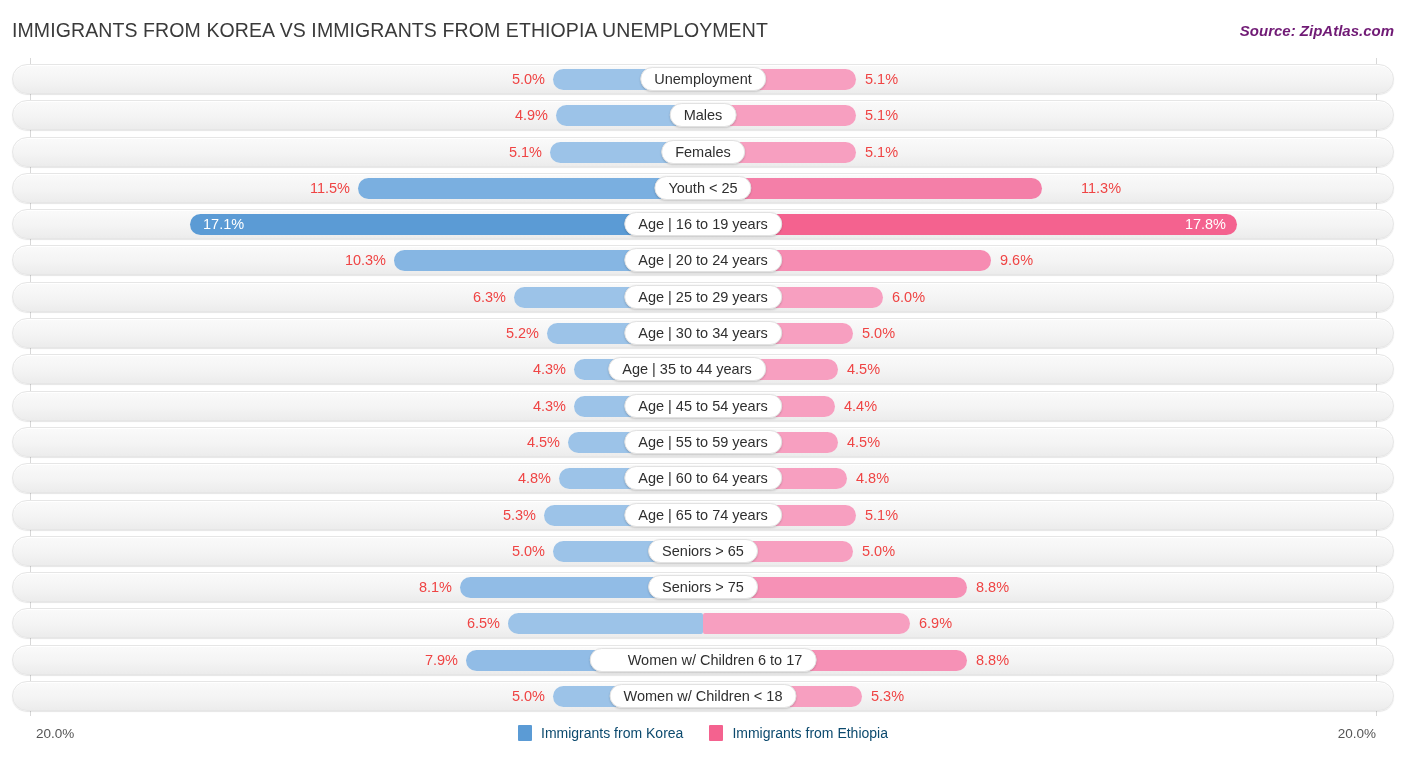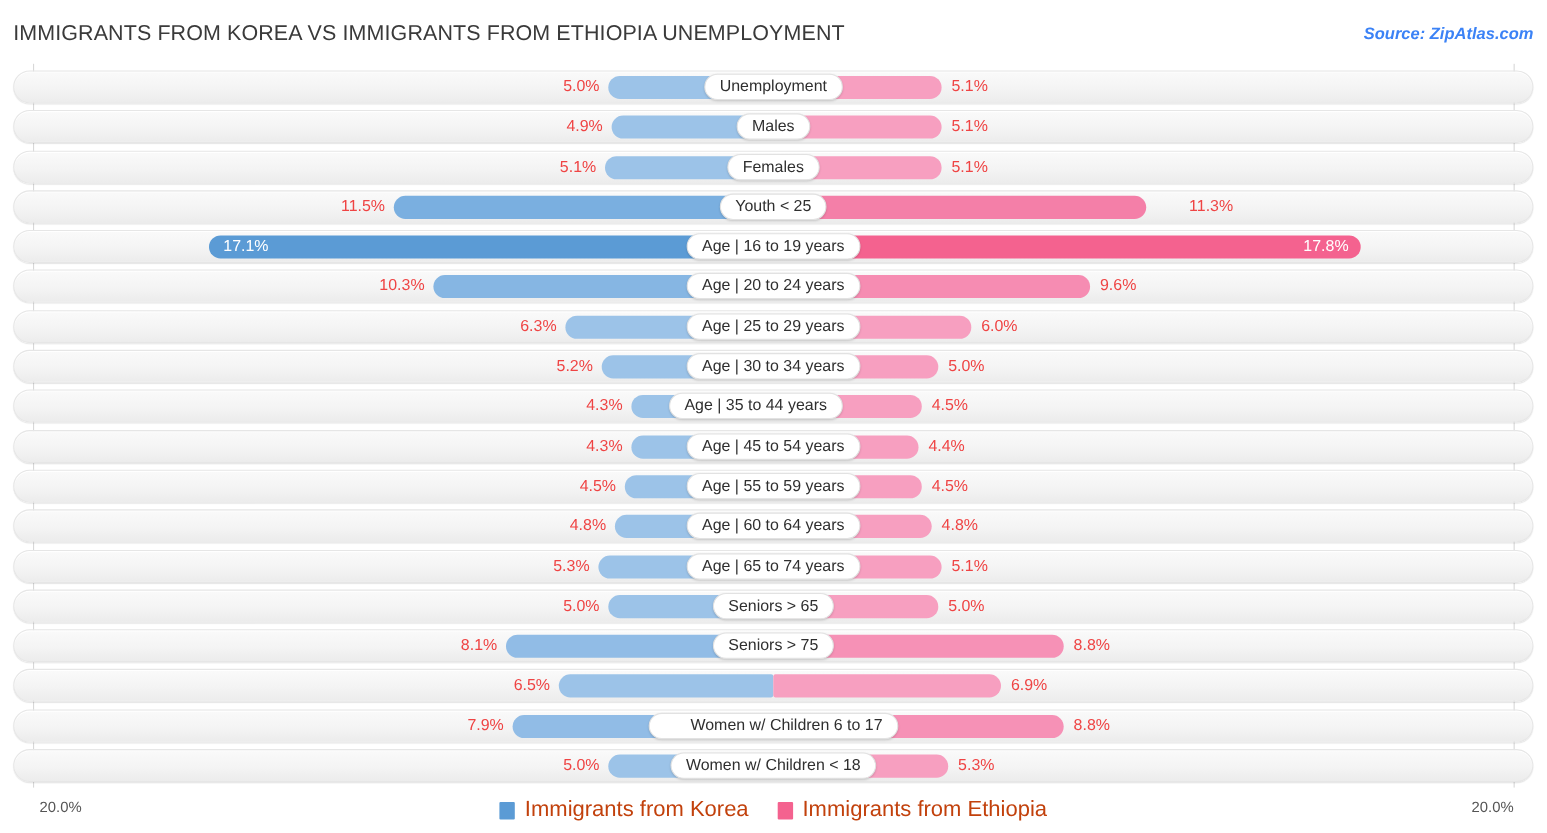--- a/index.html
+++ b/index.html
@@ -33,21 +33,21 @@
     letter-spacing: .1px;
     white-space: nowrap;
   }
   .source {
     position: absolute;
     right: 12px;
     top: 22px;
     font-size: 15px;
     font-style: italic;
     font-weight: bold;
-    color: #3b82f6;
+    color: #701a75;
     white-space: nowrap;
   }
 
   
   .chart {
     position: absolute;
     left: 0;
     top: 58px;
     width: 1406px;
     height: 660px;
@@ -148,21 +148,21 @@
     position: absolute;
     left: 0; top: 9px;
     width: 1406px;
     display: flex;
     justify-content: center;
     align-items: center;
     gap: 26px;
   }
   .lg-item { display: flex; align-items: center; gap: 9px; }
   .swatch { width: 14px; height: 16px; border-radius: 1px; display: block; }
-  .lg-label { font-size: 20px; color: #c2410c; white-space: nowrap; }
+  .lg-label { font-size: 14px; color: #0c4a6e; white-space: nowrap; }
 </style>
 </head>
 <body>
 
 <div id="root">
 
   <div class="header">
     <div class="title">IMMIGRANTS FROM KOREA VS IMMIGRANTS FROM ETHIOPIA UNEMPLOYMENT</div>
     <div class="source">Source: ZipAtlas.com</div>
   </div>

